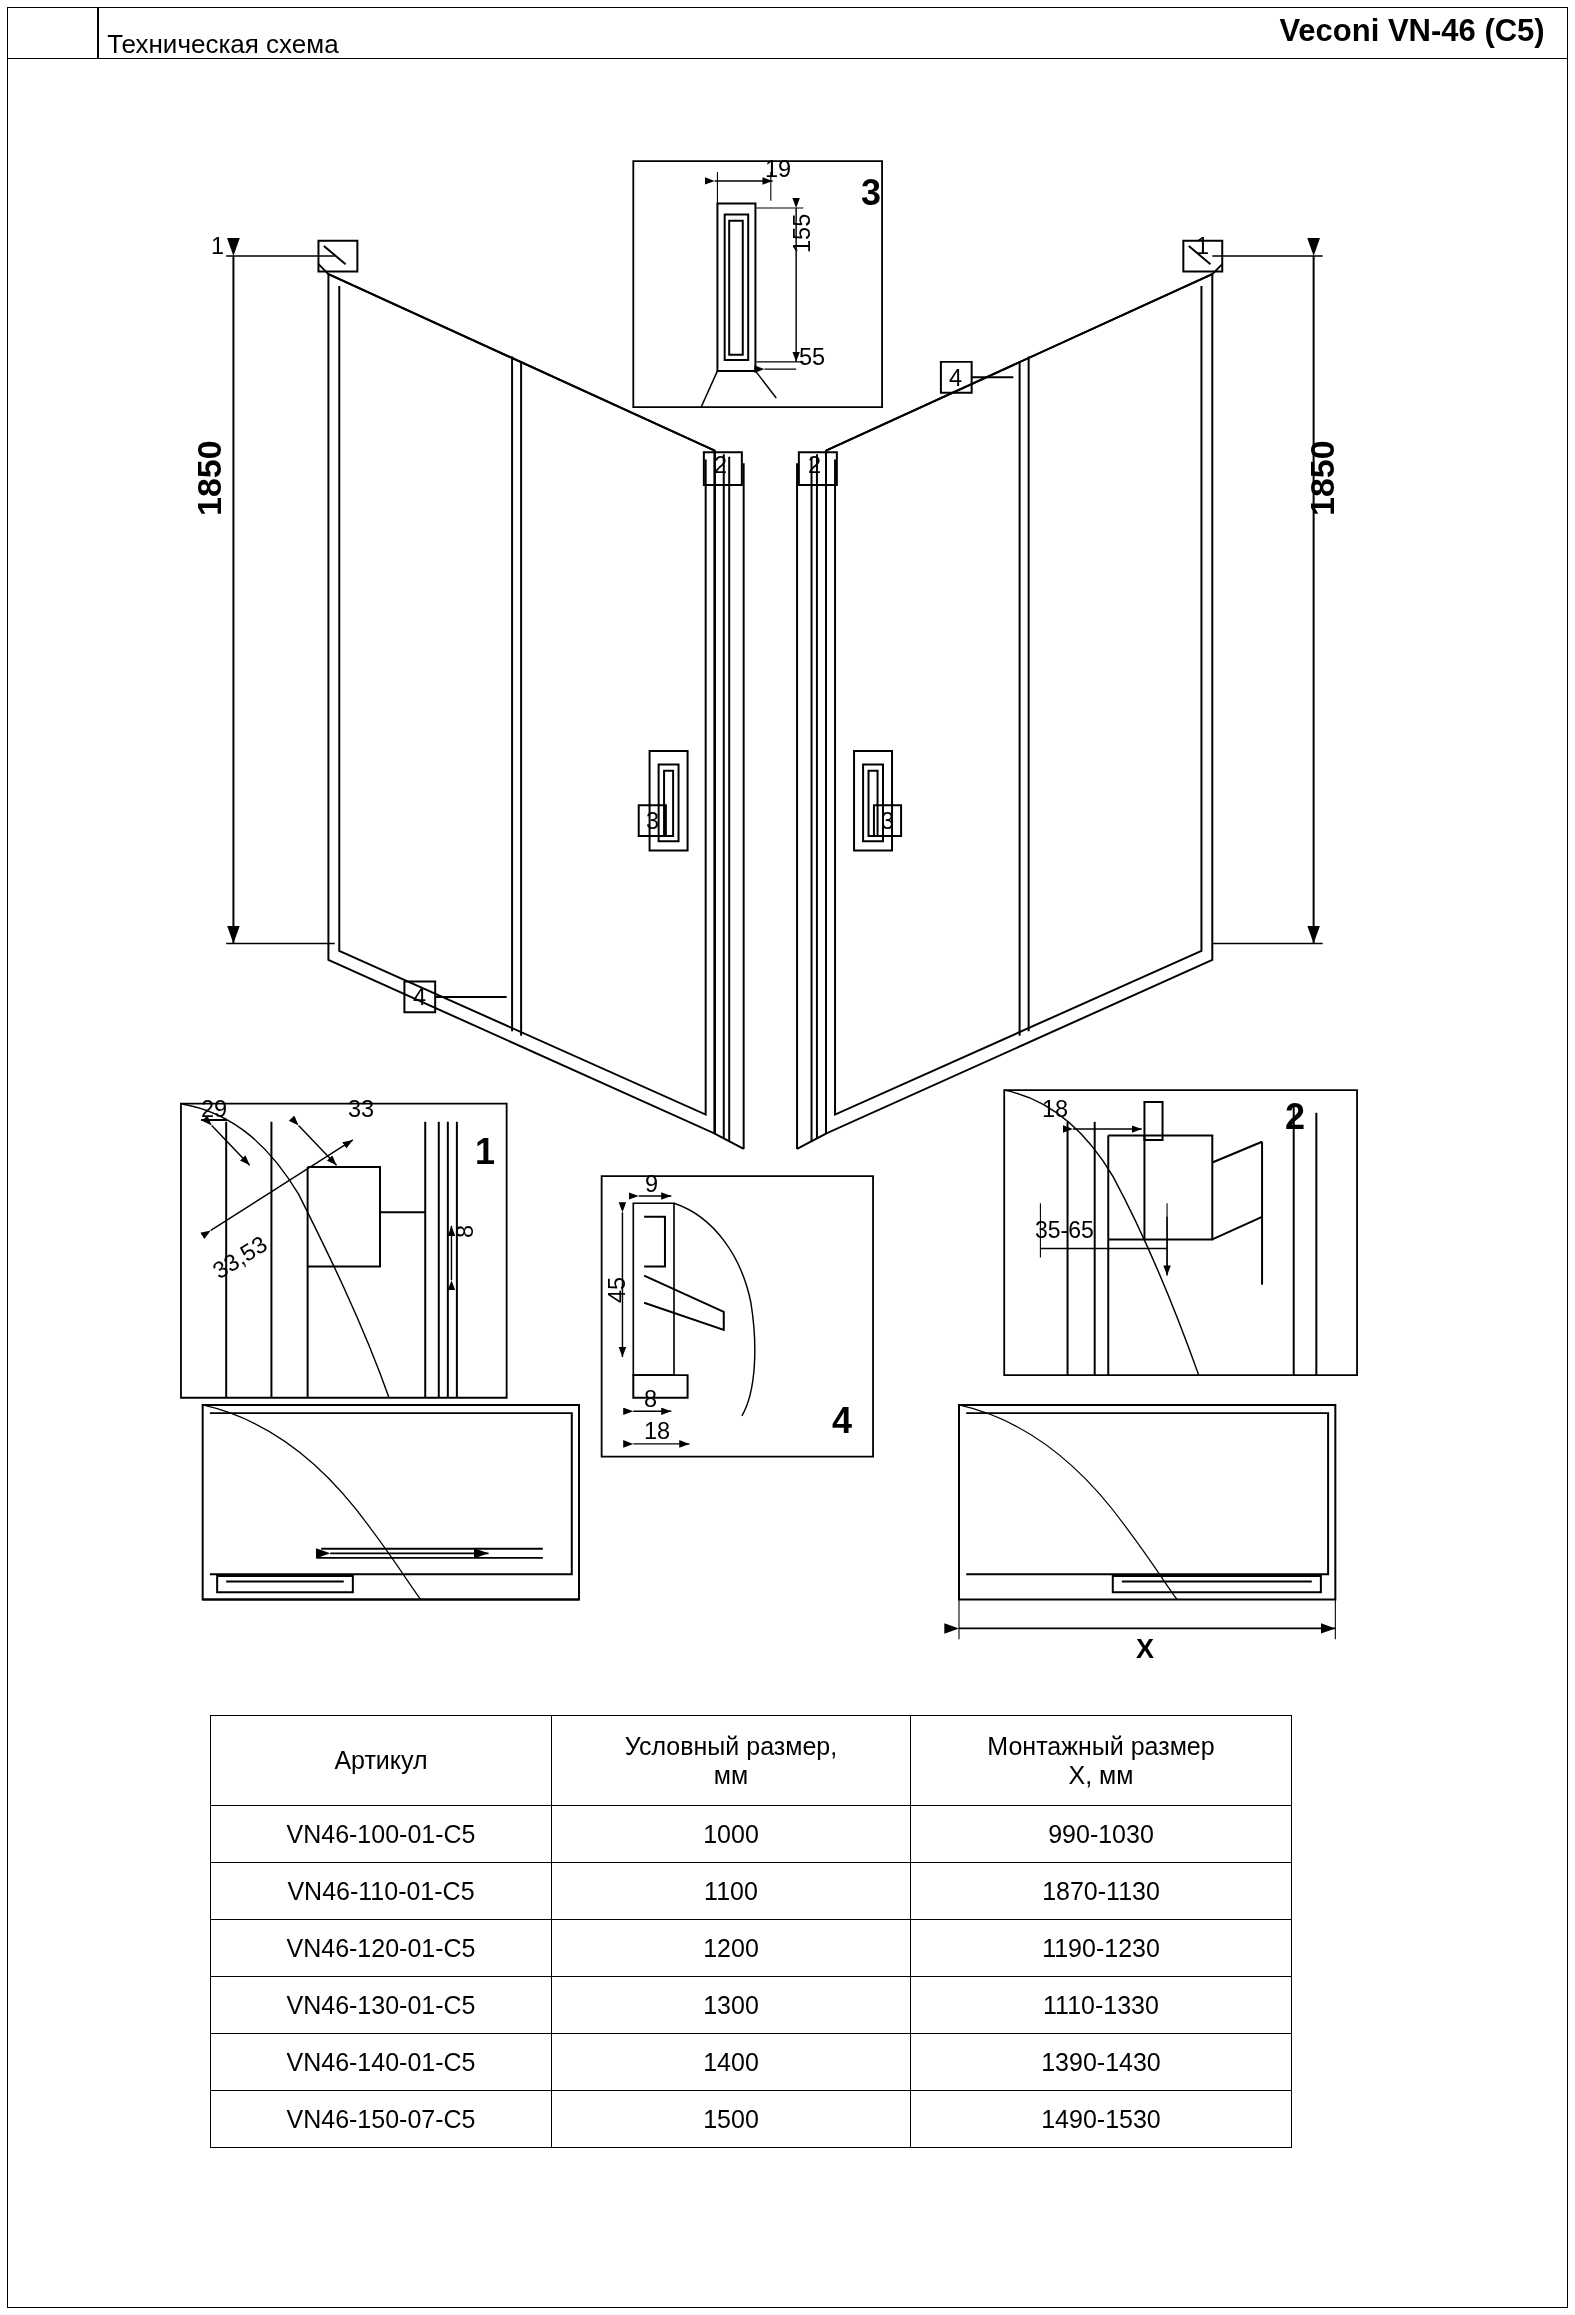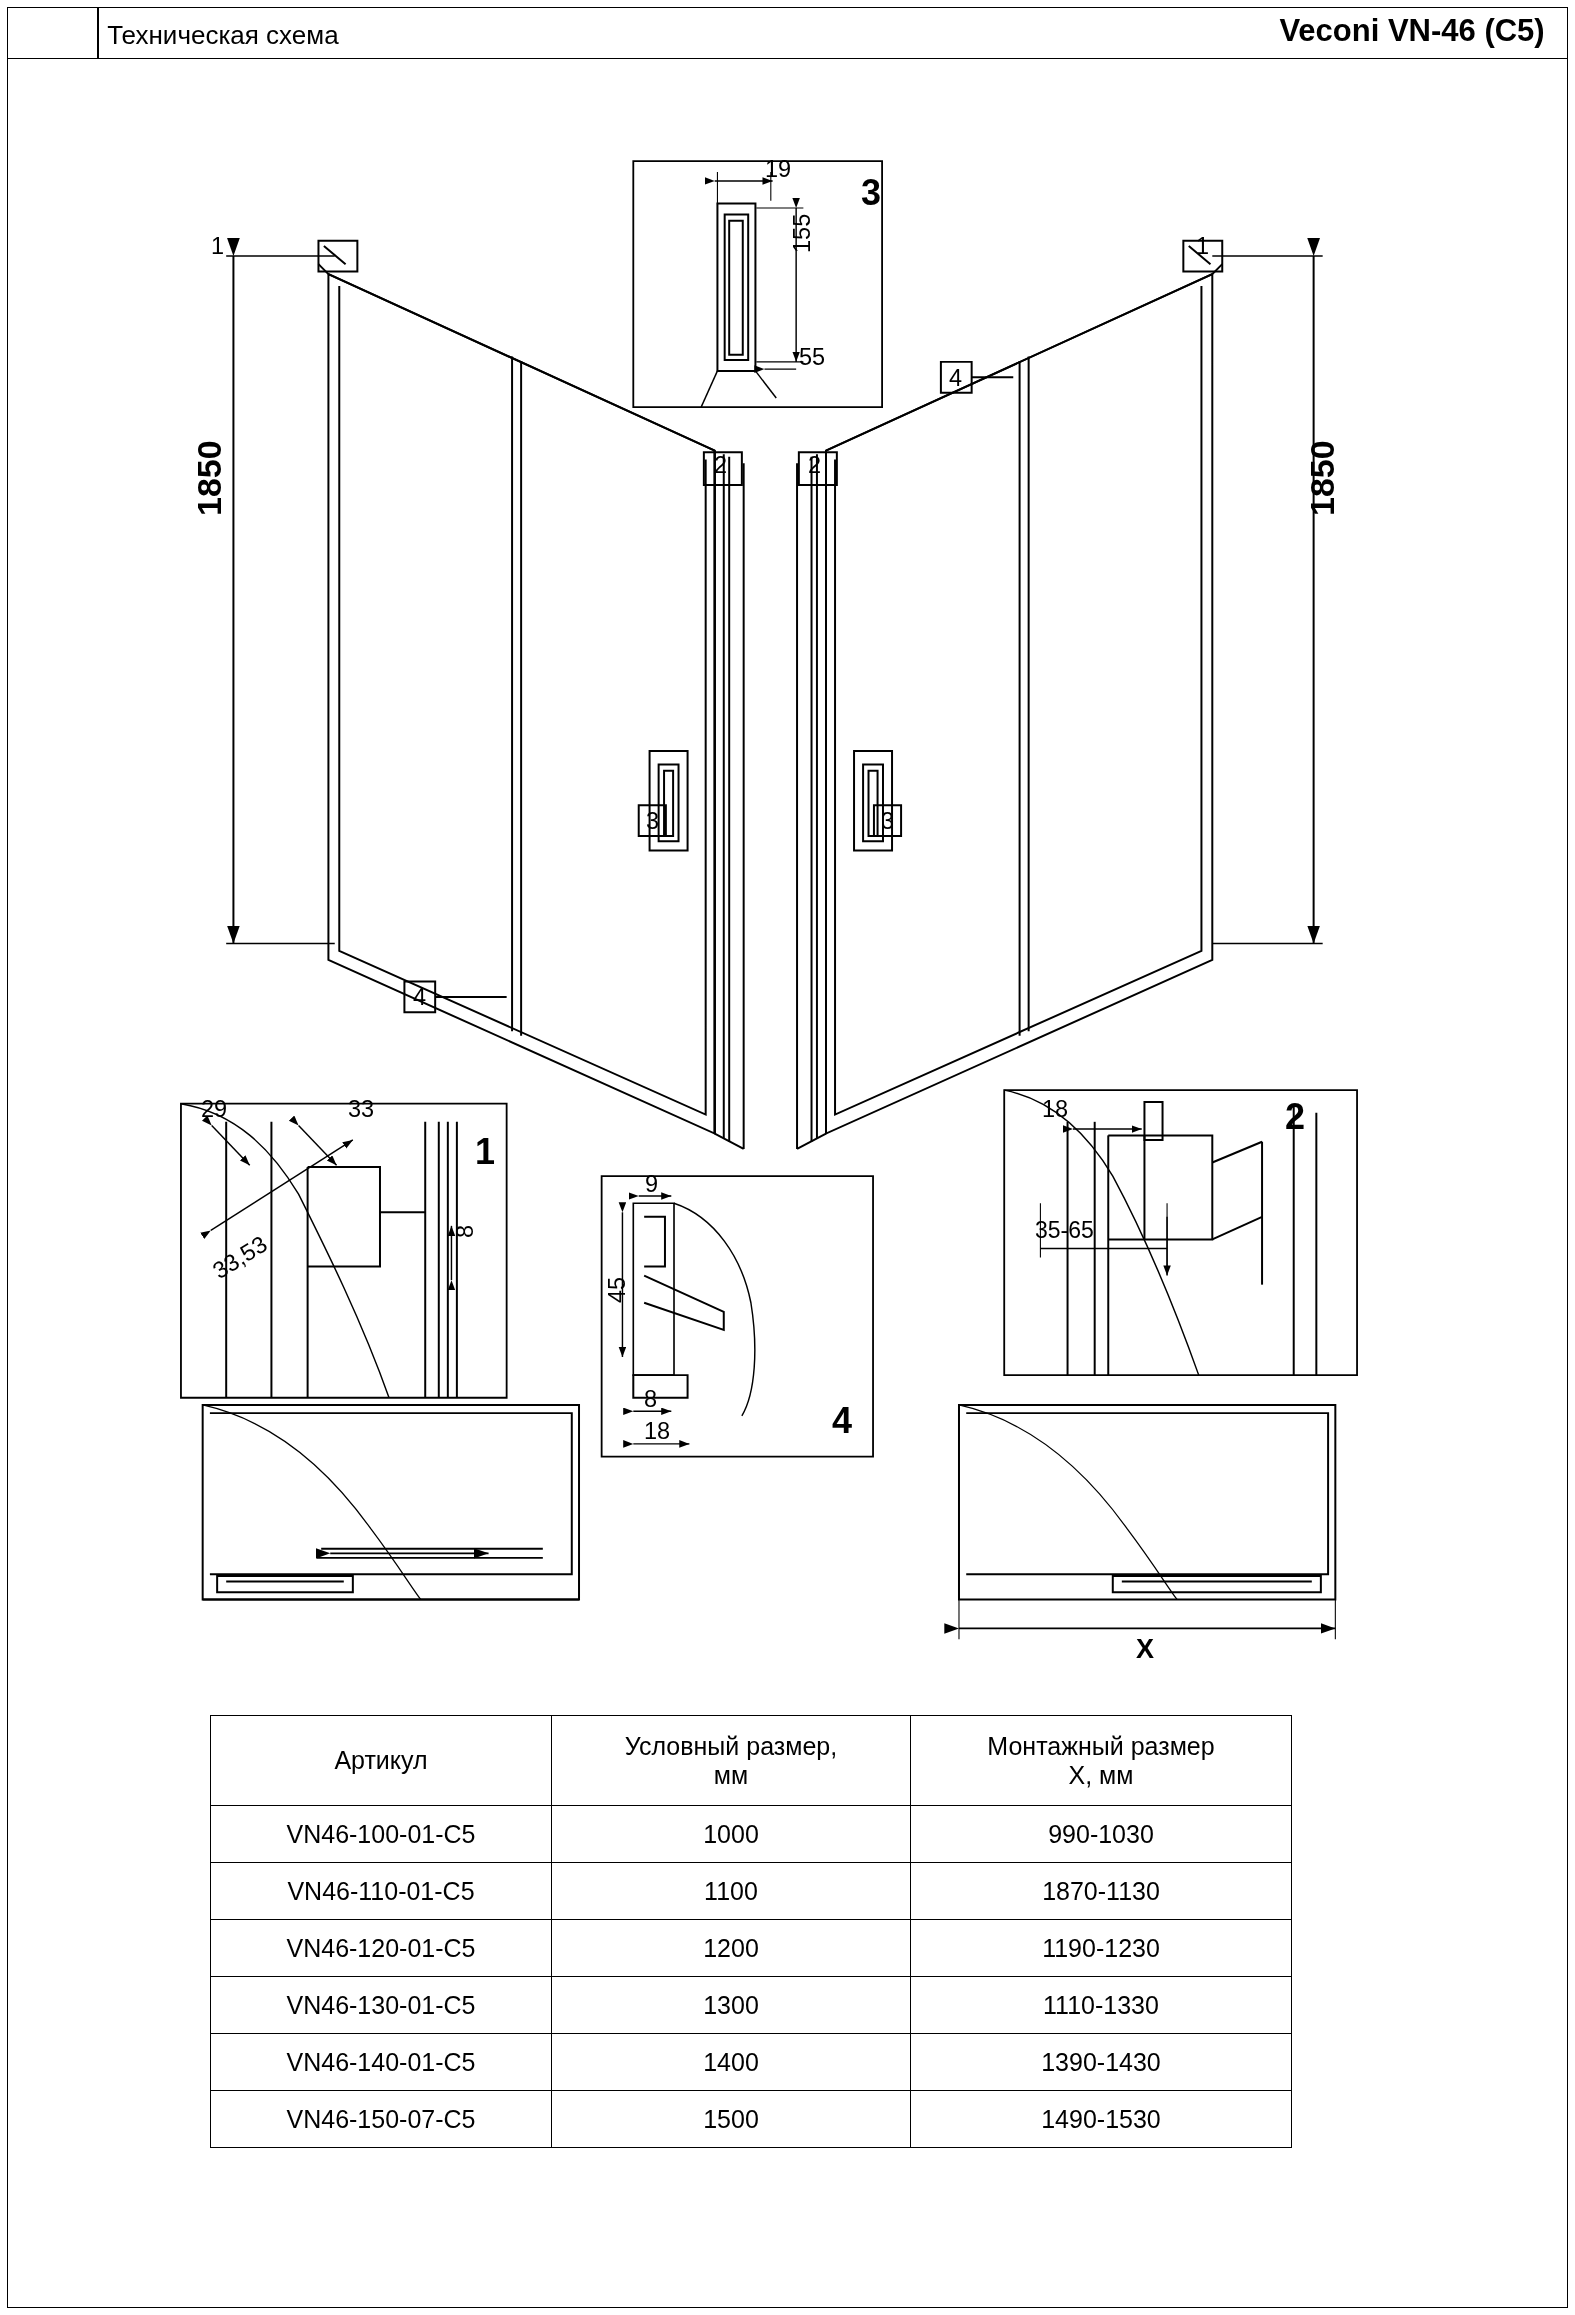--- a/index.html
+++ b/index.html
@@ -1,21 +1,21 @@
 <!DOCTYPE html>
 <html style="font-size:14.5px"><head>
 <meta charset="utf-8">
 <style>
   html,body{margin:0;padding:0;background:#ffffff;}
   body{font-family:"Liberation Sans", sans-serif;color:#000;}
   #page{position:relative;width:1576px;height:2316px;background:#fff;box-sizing:border-box;}
   .frame{position:absolute;left:7.2px;top:7.2px;width:1561px;height:2301px;border:1.8px solid #000;box-sizing:border-box;}
   .titlebar{position:absolute;left:7.2px;top:7.2px;width:1561px;height:52px;border-bottom:1.8px solid #000;box-sizing:border-box;}
   .titlebar .sep{position:absolute;left:90px;top:0;width:1.8px;height:52px;background:#000;}
-  .t-left{position:absolute;left:100px;top:13px;font-size:26px;text-align:center;}
+  .t-left{position:absolute;left:100px;top:22px;font-size:26px;text-align:center;}
   .t-right{position:absolute;right:23.5px;top:5.4px;font-size:31px;font-weight:bold;}
   .svgwrap{position:absolute;left:0;top:0;width:1576px;height:2316px;}
   svg{display:block;}
   table.spec{position:absolute;left:210px;top:1715px;border-collapse:collapse;padding-left:23px;}
   table.spec td,table.spec th{border:1.8px solid #000;font-size:25px;text-align:center;font-weight:normal;padding:0;}
   table.spec th{height:89px;}
   table.spec td{height:56px;}
   .c1{width:340px;}
   .c2{width:358px;}
   .c3{width:380px;}
@@ -211,21 +211,21 @@
 
   <div style="position:absolute;left:190px;top:516px;font-size:34px;font-weight:bold;transform:rotate(-90deg);transform-origin:left top;">1850</div>
   <div style="position:absolute;left:1303px;top:516px;font-size:34px;font-weight:bold;transform:rotate(-90deg);transform-origin:left top;">1850</div>
 
   <div style="position:absolute;left:861px;top:172px;font-size:36px;font-weight:bold;">3</div>
   <div style="position:absolute;left:765px;top:156px;font-size:23.5px;">19</div>
   <div style="position:absolute;left:789px;top:253px;font-size:23.5px;transform:rotate(-90deg);transform-origin:left top;">155</div>
   <div style="position:absolute;left:799px;top:344px;font-size:23.5px;">55</div>
 
   <div style="position:absolute;left:475px;top:1131px;font-size:36px;font-weight:bold;">1</div>
-  <div style="position:absolute;left:201px;top:1096px;font-size:23.5px;">29</div>
+  <div style="position:absolute;left:201px;top:1096px;font-size:23.5px;text-decoration:underline;">29</div>
   <div style="position:absolute;left:348px;top:1096px;font-size:23.5px;">33</div>
   <div style="position:absolute;left:208px;top:1262px;font-size:23.5px;transform:rotate(-32deg);transform-origin:left top;">33,53</div>
   <div style="position:absolute;left:452px;top:1238px;font-size:23.5px;transform:rotate(-90deg);transform-origin:left top;">8</div>
 
   <div style="position:absolute;left:1285px;top:1096px;font-size:36px;font-weight:bold;">2</div>
   <div style="position:absolute;left:1042px;top:1096px;font-size:23.5px;">18</div>
   <div style="position:absolute;left:1035px;top:1217px;font-size:23px;">35-65</div>
 
   <div style="position:absolute;left:832px;top:1400px;font-size:36px;font-weight:bold;">4</div>
   <div style="position:absolute;left:645px;top:1171px;font-size:23.5px;">9</div>

